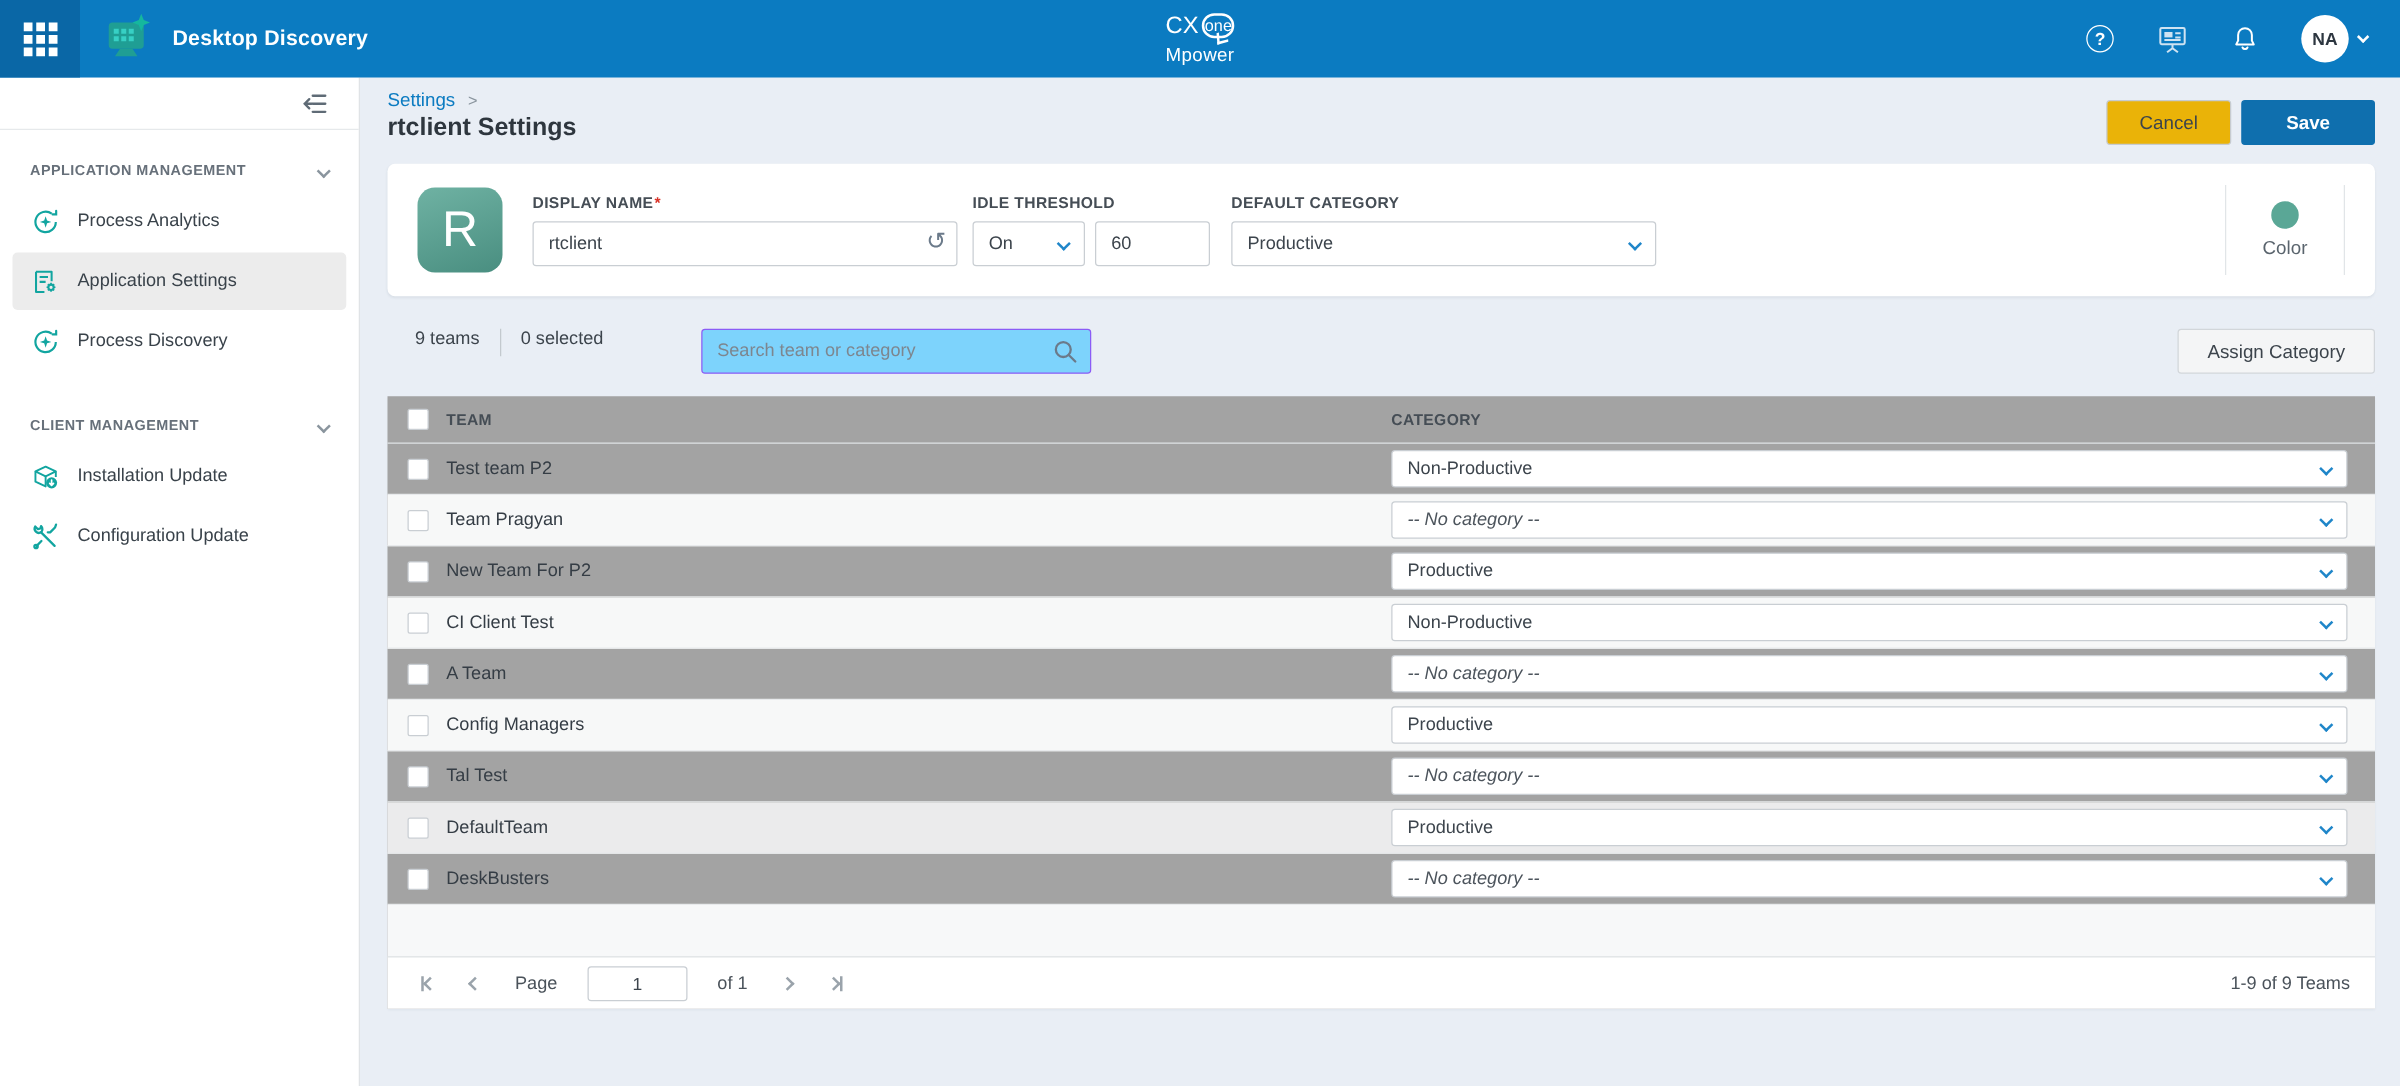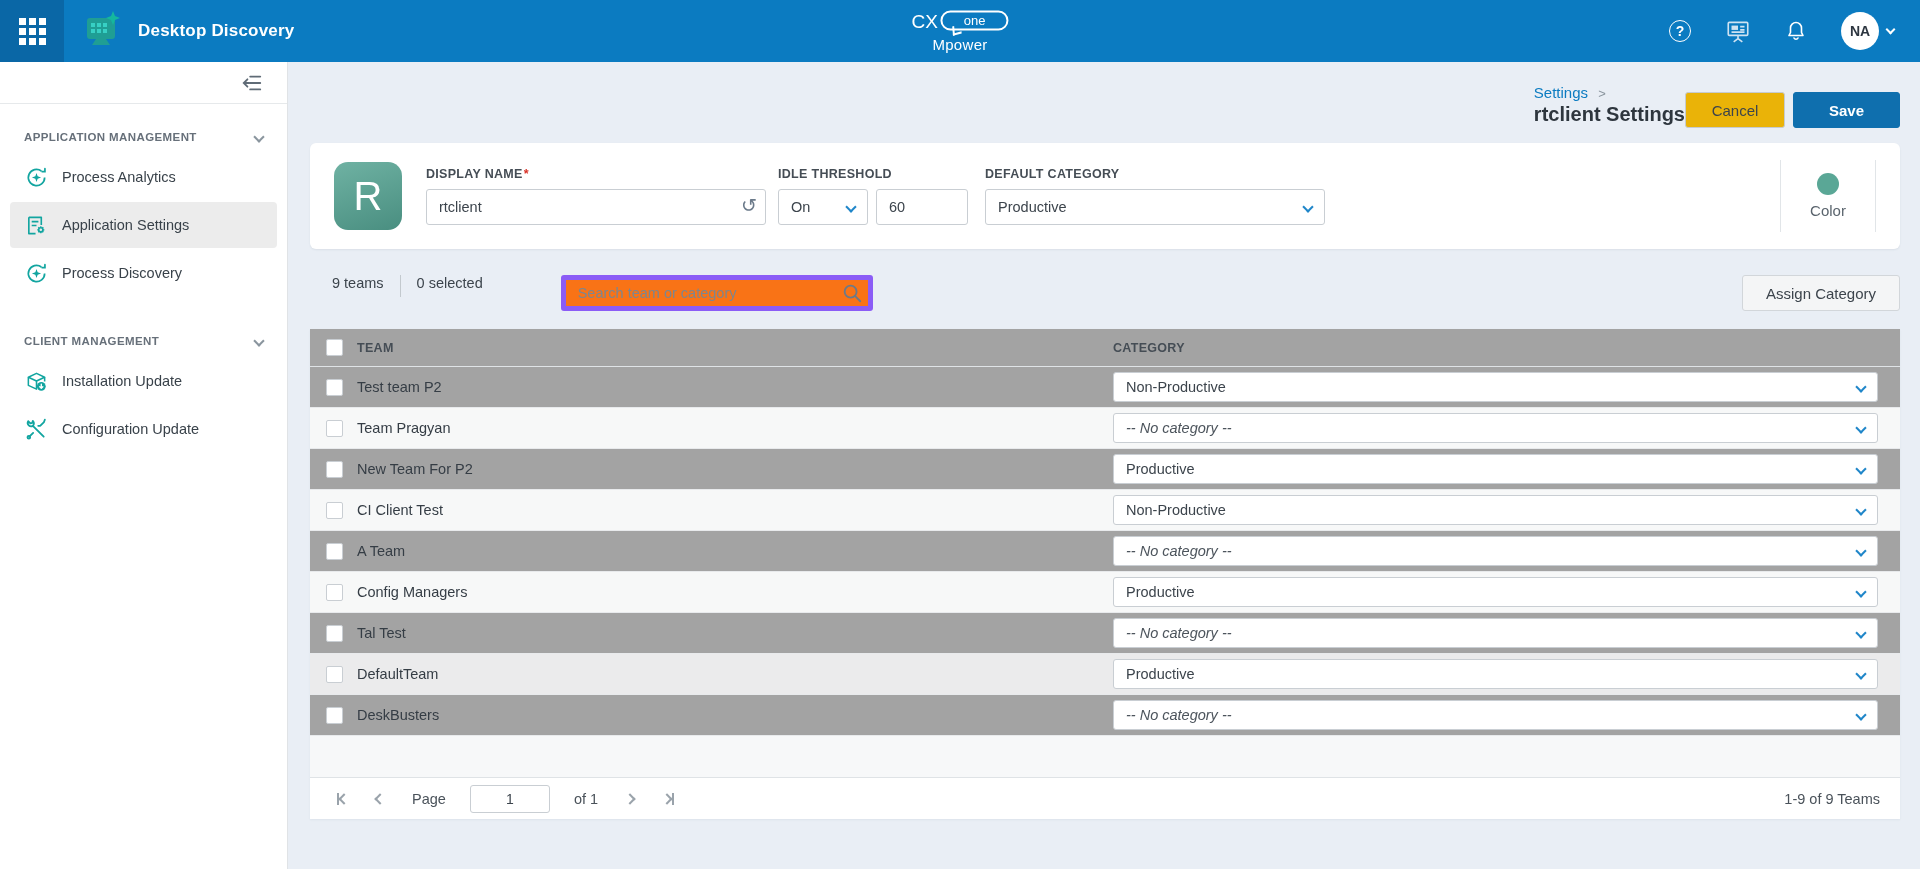--- a/index.html
+++ b/index.html
@@ -9,21 +9,21 @@
 
   
   .topbar { height:62px; background:#0b7bc1; display:flex; align-items:center; flex-shrink:0; position:relative; }
   .waffle-btn { width:64px; height:62px; background:#0a67a6; display:flex; align-items:center; justify-content:center; cursor:pointer; }
   .waffle { display:grid; grid-template-columns:repeat(3,7px); grid-template-rows:repeat(3,7px); gap:3px; }
   .waffle span { background:#fff; }
   .brand { display:flex; align-items:center; margin-left:18px; gap:14px; }
   .brand-title { color:#fff; font-size:17px; font-weight:bold; letter-spacing:.2px; }
   .center-logo { position:absolute; left:50%; top:50%; transform:translate(-50%,-50%); color:#fff; text-align:center; line-height:1; }
   .cx-top { display:flex; align-items:center; justify-content:center; gap:3px; font-size:19px; }
-  .cx-bubble { position:relative; border:2px solid #fff; border-radius:11px; padding:1px 21px 2px; font-size:13px; }
+  .cx-bubble { position:relative; border:2px solid #fff; border-radius:11px; padding:1px 0 2px; font-size:13px; }
   .cx-bubble:after { content:""; position:absolute; left:10px; bottom:-6px; width:7px; height:7px; border-left:2px solid #fff; border-bottom:2px solid #fff; transform:rotate(-15deg) skewX(-10deg); background:transparent; }
   .cx-bottom { font-size:15px; margin-top:6px; letter-spacing:.3px; }
   .top-right { margin-left:auto; display:flex; align-items:center; gap:32px; padding-right:26px; }
   .tr-icon { width:26px; height:26px; display:flex; align-items:center; justify-content:center; cursor:pointer; }
   .help-circle { width:22px; height:22px; border:1.6px solid #fff; border-radius:50%; color:#fff; font-size:14px; font-weight:bold; display:flex; align-items:center; justify-content:center; }
   .avatar-wrap { display:flex; align-items:center; gap:8px; cursor:pointer; }
   .avatar { width:38px; height:38px; border-radius:50%; background:#fff; color:#2d3640; font-weight:bold; font-size:14px; display:flex; align-items:center; justify-content:center; }
   .chev { width:8px; height:8px; border-right:2px solid #1f86c9; border-bottom:2px solid #1f86c9; transform:rotate(45deg); }
   .chev.white { border-color:#fff; width:7px; height:7px; margin-top:-3px; }
   .chev.gray { border-color:#8a959e; }
@@ -36,21 +36,21 @@
   .collapse-row { height:42px; display:flex; align-items:center; justify-content:flex-end; padding-right:24px; border-bottom:1px solid #e6e9eb; }
   .nav-section-head { display:flex; align-items:center; justify-content:space-between; padding:0 24px; height:30px; margin-top:18px; }
   .nav-section-label { font-size:11.5px; font-weight:bold; color:#67707a; letter-spacing:.4px; }
   .nav-item { display:flex; align-items:center; height:46px; margin:2px 10px; padding-left:14px; border-radius:4px; cursor:pointer; }
   .nav-item.active { background:#ececec; }
   .nav-icon { width:24px; height:24px; margin-right:14px; flex-shrink:0; display:flex; align-items:center; justify-content:center; }
   .nav-label { font-size:14.5px; color:#39424a; }
 
   
   .main { flex:1; min-width:0; background:#e9eef5; padding:0 20px 0 22px; }
-  .page-head { display:flex; align-items:flex-start; justify-content:flex-end; padding-top:22px; }
+  .page-head { display:flex; align-items:flex-start; justify-content:space-between; padding-top:10px; }
   .crumb-row { font-size:15px; }
   .crumb-link { color:#0b7bc1; cursor:pointer; }
   .crumb-sep { color:#8a959e; font-size:13px; margin-left:6px; }
   .page-title { font-size:20px; font-weight:bold; color:#2e363e; margin-top:2px; }
   .head-btns { display:flex; gap:8px; margin-top:8px; }
   .btn { height:36px; border-radius:3px; font-size:15px; display:flex; align-items:center; justify-content:center; cursor:pointer; font-family:inherit; }
   .btn-cancel { width:100px; background:#eab308; border:1px solid #c6cbd0; color:#3c444c; }
   .btn-save { width:107px; background:#0f6fae; border:1px solid #0f6fae; color:#fff; font-weight:bold; }
 
   
@@ -72,21 +72,21 @@
   .gap12 { width:12px; flex-shrink:0; } .gap17 { width:17px; flex-shrink:0; }
   .color-box { margin-left:auto; width:96px; height:72px; border-left:1px solid #e1e5e8; border-right:1px solid #e1e5e8; display:flex; flex-direction:column; align-items:center; justify-content:center; gap:7px; }
   .color-swatch { width:22px; height:22px; border-radius:50%; cursor:pointer; }
   .color-label { font-size:15px; color:#5a646d; }
 
   
   .teams-toolbar { margin-top:26px; display:flex; align-items:flex-start; padding-left:22px; height:36px; }
   .count-text { font-size:14.5px; color:#3c444c; }
   .vdiv { width:1px; height:22px; background:#c3c9ce; margin:0 16px; }
   .search-wrap { position:relative; margin-left:78px; width:312px; }
-  .search-input { width:100%; height:36px; border:5px solid #8b5cf6; border-radius:3px; background:#f97316; padding:0 38px 0 12px; font-size:14.5px; color:#3c444c; font-family:inherit; }
+  .search-input { width:100%; height:36px; border:1px solid #8b5cf6; border-radius:3px; background:#7dd3fc; padding:0 38px 0 12px; font-size:14.5px; color:#3c444c; font-family:inherit; }
   .search-input::placeholder { color:#7d868f; }
   .search-icon { position:absolute; right:10px; top:7px; }
   .btn-assign { margin-left:auto; width:158px; height:36px; background:#f4f5f6; border:1px solid #d2d6da; border-radius:3px; color:#3c444c; font-size:15px; display:flex; align-items:center; justify-content:center; cursor:pointer; }
 
   
   .table-card { margin-top:18px; background:#a3a3a3; display:flex; flex-direction:column; height:490px; box-shadow:0 1px 2px rgba(40,60,80,.06); }
   .thead { display:flex; align-items:center; height:38px; border-bottom:1px solid #dfe3e6; }
   .cb { width:17px; height:17px; border:1px solid #c9ced3; border-radius:2px; background:#fff; margin-left:16px; flex-shrink:0; cursor:pointer; }
   .th-team { flex:1; margin-left:14px; font-size:12.5px; font-weight:bold; color:#454d55; letter-spacing:.3px; }
   .th-cat { width:787px; font-size:12.5px; font-weight:bold; color:#454d55; letter-spacing:.3px; }

